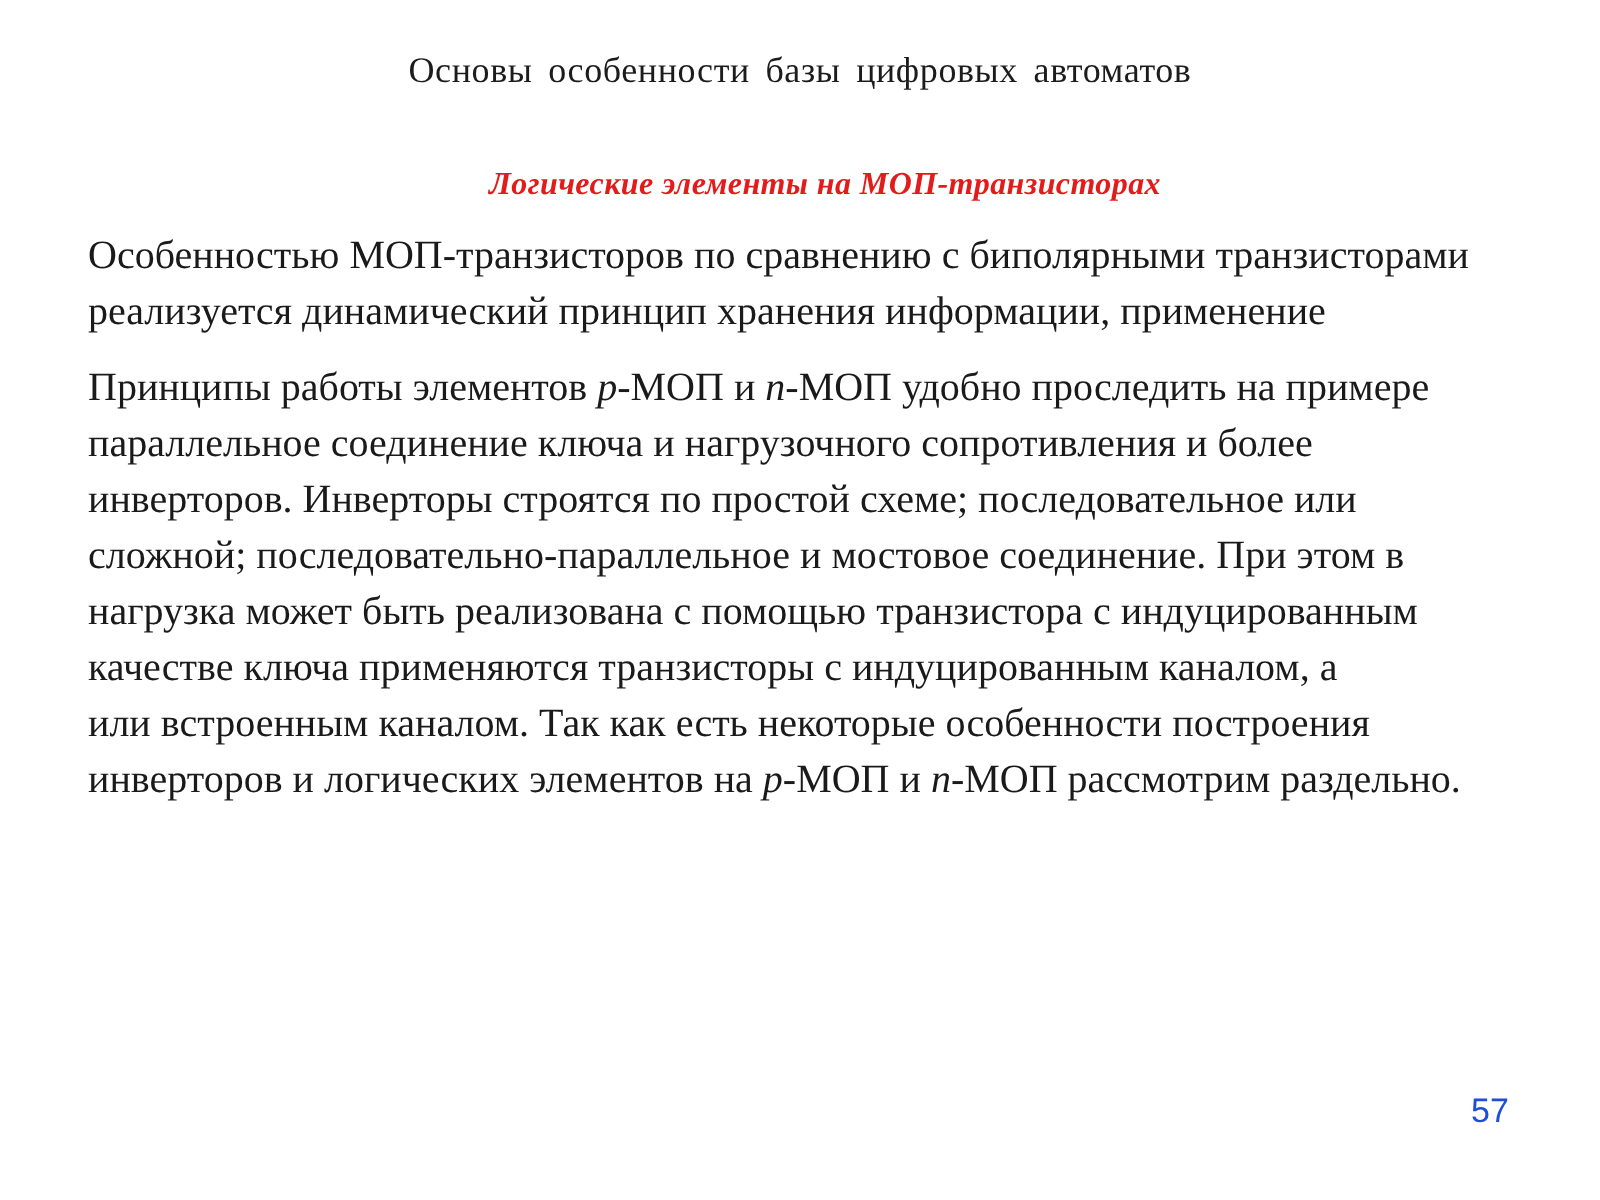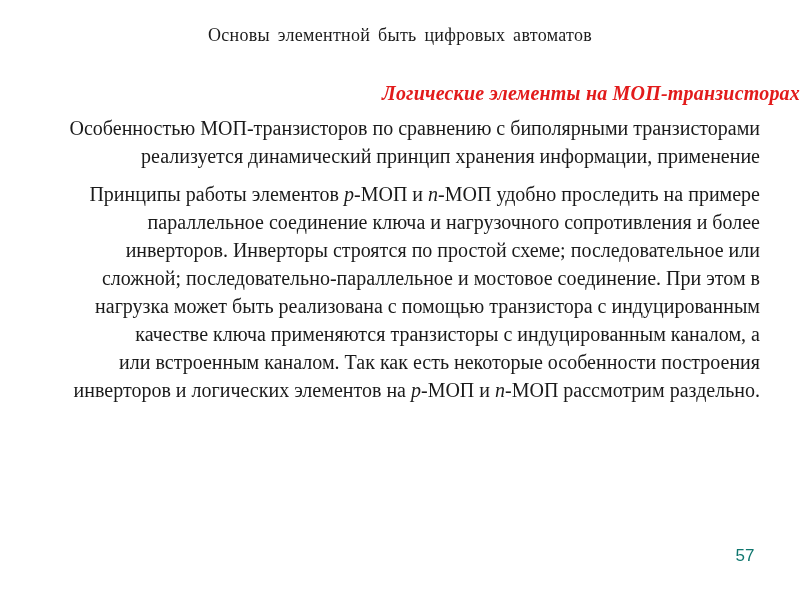--- a/index.html
+++ b/index.html
@@ -24,34 +24,33 @@
     padding-top: 24px;
     text-align: center;
     font-size: 18px;
     line-height: 22px;
     letter-spacing: 0.3px;
     word-spacing: 3px;
     color: #1c1c1c;
   }
   .slide-subtitle {
     margin-top: 36px;
-    text-align: right;
-    font-size: 20px;
+    text-align: center;
+    font-size: 16px;
     line-height: 22px;
     font-weight: bold;
     font-style: italic;
     letter-spacing: 0.2px;
     margin-left: 25px;
   }
   .slide-body {
     margin-top: 10px;
     margin-left: 44px;
     margin-right: 40px;
     font-size: 20px;
-    text-align: right;
   }
   .paragraph {
     margin: 0;
   }
   .paragraph + .paragraph {
     margin-top: 10px;
   }
   .line {
     line-height: 28px;
     white-space: nowrap;
@@ -60,28 +59,28 @@
     font-style: italic;
   }
   .page-number {
     position: absolute;
     left: 730px;
     top: 546px;
     width: 30px;
     text-align: center;
     font-family: "Liberation Sans", sans-serif;
     font-size: 17px;
-    color: #0f766e;
+    color: #1d4ed8;
   }
 </style>
 </head>
 <body>
 
 <div class="slide">
-  <div class="slide-title">Основы элементной быть цифровых автоматов</div>
+  <div class="slide-title">Основы особенности базы цифровых автоматов</div>
 
   <div class="slide-subtitle" style="color: rgb(226, 27, 27);">Логические элементы на МОП-транзисторах</div>
 
   <div class="slide-body">
     <div class="paragraph">
         <div class="line"><span>Особенностью МОП-транзисторов по сравнению с биполярными транзисторами</span></div>
         <div class="line"><span>реализуется динамический принцип хранения информации, применение</span></div>
       </div>
     <div class="paragraph">
         <div class="line"><span>Принципы работы элементов </span><span class="italic">p</span><span>-МОП и </span><span class="italic">n</span><span>-МОП удобно проследить на примере</span></div>

